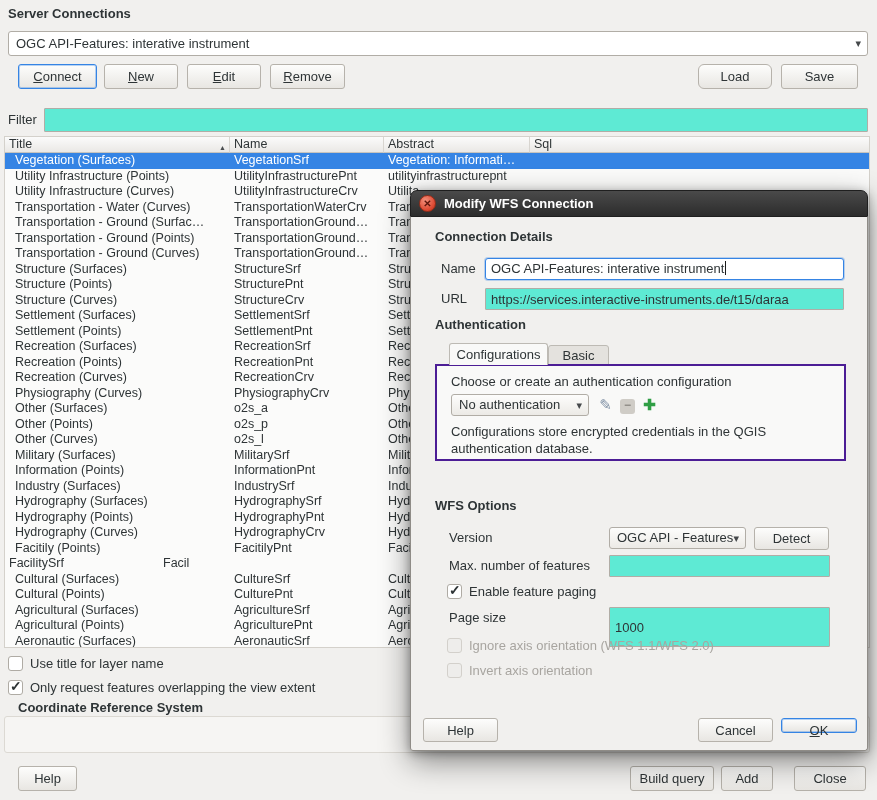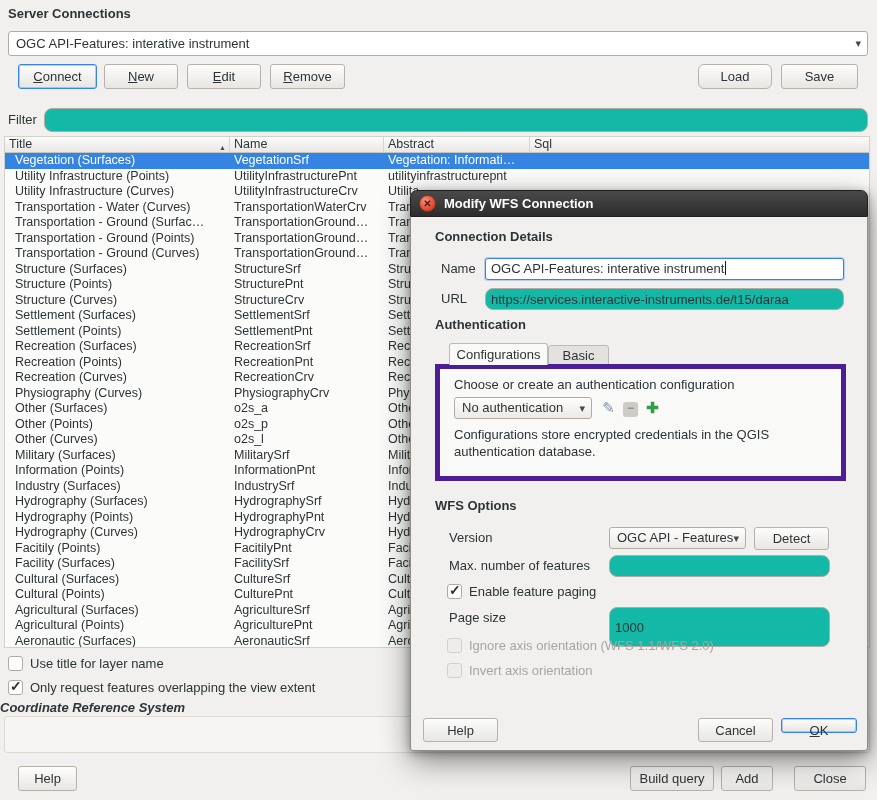--- a/index.html
+++ b/index.html
@@ -18,22 +18,22 @@
     background:linear-gradient(#fdfdfc,#e8e6e2);
     border:1px solid #b6b2ab; border-radius:3px;
     font-family:inherit; font-size:13px; color:#2e3436;
     text-align:center; line-height:23px; padding:0 8px;
   }
   .btn.focus { border-color:#3584e4; box-shadow: inset 0 0 0 1px rgba(53,132,228,0.35); }
   .mfl { display:block; }
   .mfl::first-letter { text-decoration:underline; }
 
   .input {
-    position:absolute; background:#14b8a6;
-    border:1px solid #b1ada6; border-radius:8px;
+    position:absolute; background:#5eead4;
+    border:1px solid #b1ada6; border-radius:1px;
     font-family:"Liberation Sans",sans-serif; font-size:13px;
     padding:0 5px; color:#2e3436;
   }
   .textfield {
     position:absolute; background:#fff;
     border:1px solid #b1ada6; border-radius:3px;
     line-height:20px; padding:0 5px; white-space:nowrap; overflow:hidden;
   }
   .focusblue { border-color:#3584e4; box-shadow:0 0 0 1px rgba(53,132,228,0.30); }
   .caret { display:inline-block; width:1px; height:14px; background:#1a1a1a; vertical-align:-2px; margin-left:1px; }
@@ -88,21 +88,21 @@
   .c-abstract { width:146px; }
   .c-sql      { flex:1; border-right:none; }
   .trow { display:flex; height:15.5px; line-height:15.5px; font-size:12.5px; overflow:hidden; }
   .tcell { padding:0 4px; white-space:nowrap; overflow:hidden; text-overflow:ellipsis; }
   .tcell.c-title { padding-left:10px; }
   .trow.selected { background:#3584e4; color:#ffffff; }
 
   
   #cb-use-title { left:8px; top:655px; }
   #cb-overlap   { left:8px; top:679px; }
-  #crs-title    { left:0; top:700px;font-style:italic; }
+  #crs-title    { left:18px; top:700px; }
   #crs-panel    { left:4px; top:716px; width:866px; height:37px;
                   background:#f6f5f3; border:1px solid #dcd9d3; border-radius:3px; }
   #btn-help       { left:18px;  top:766px; width:59px; }
   #btn-buildquery { left:630px; top:766px; width:84px; }
   #btn-add        { left:721px; top:766px; width:52px; }
   #btn-close      { left:794px; top:766px; width:72px; }
 
   
   #dialog {
     position:absolute; left:410px; top:190px; width:458px; height:561px; z-index:20;
@@ -139,22 +139,22 @@
   }
   #tab-config {
     left:38px; top:126px; width:99px; height:22px; line-height:21px;
     background:#f9f9f8; border-bottom:none; border-radius:3px 3px 0 0; z-index:2;
   }
   #tab-basic {
     left:137px; top:128px; width:61px; height:20px; line-height:19px;
     background:#e4e2de; border-radius:3px 3px 0 0; z-index:0;
   }
   #auth-panel {
-    position:absolute; left:24px; top:147px; width:411px; height:117px;
-    background:#f9f9f8; border:5px solid #4c1d95; z-index:1;
+    position:absolute; left:24px; top:147px; width:411px; height:97px;
+    background:#f9f9f8; border:2px solid #4c1d95; z-index:1;
   }
   #auth-help { position:absolute; left:14px; top:8px; }
   #auth-combo { left:14px; top:28px; width:138px; height:22px; }
   .iconbtn { position:absolute; top:28px; width:21px; height:22px; background:transparent; border:none; text-align:center; padding:0; }
   #auth-edit   { left:158px; }
   #auth-remove { left:180px; }
   #auth-add    { left:202px; }
   .pencil { color:#8091a5; font-size:15px; }
   .minus  { display:inline-block; width:15px; height:15px; background:#cfccc6; border-radius:3px; color:#8d8a84; line-height:13px; font-weight:bold; font-size:12px; }
   .plus   { color:#2f9e44; font-weight:bold; font-size:15px; }
@@ -362,21 +362,20 @@
         <div class="tcell c-abstract">Hydr</div>
         <div class="tcell c-sql"></div>
       </div>
       <div class="trow">
         <div class="tcell c-title">Facitily (Points)</div>
         <div class="tcell c-name">FacitilyPnt</div>
         <div class="tcell c-abstract">Facil</div>
         <div class="tcell c-sql"></div>
       </div>
       <div class="trow">
-        <div class="tcell c-title">Facility (Surfaces)</div>
         <div class="tcell c-name">FacilitySrf</div>
         <div class="tcell c-abstract">Facil</div>
         <div class="tcell c-sql"></div>
       </div>
       <div class="trow">
         <div class="tcell c-title">Cultural (Surfaces)</div>
         <div class="tcell c-name">CultureSrf</div>
         <div class="tcell c-abstract">Cultu</div>
         <div class="tcell c-sql"></div>
       </div>

